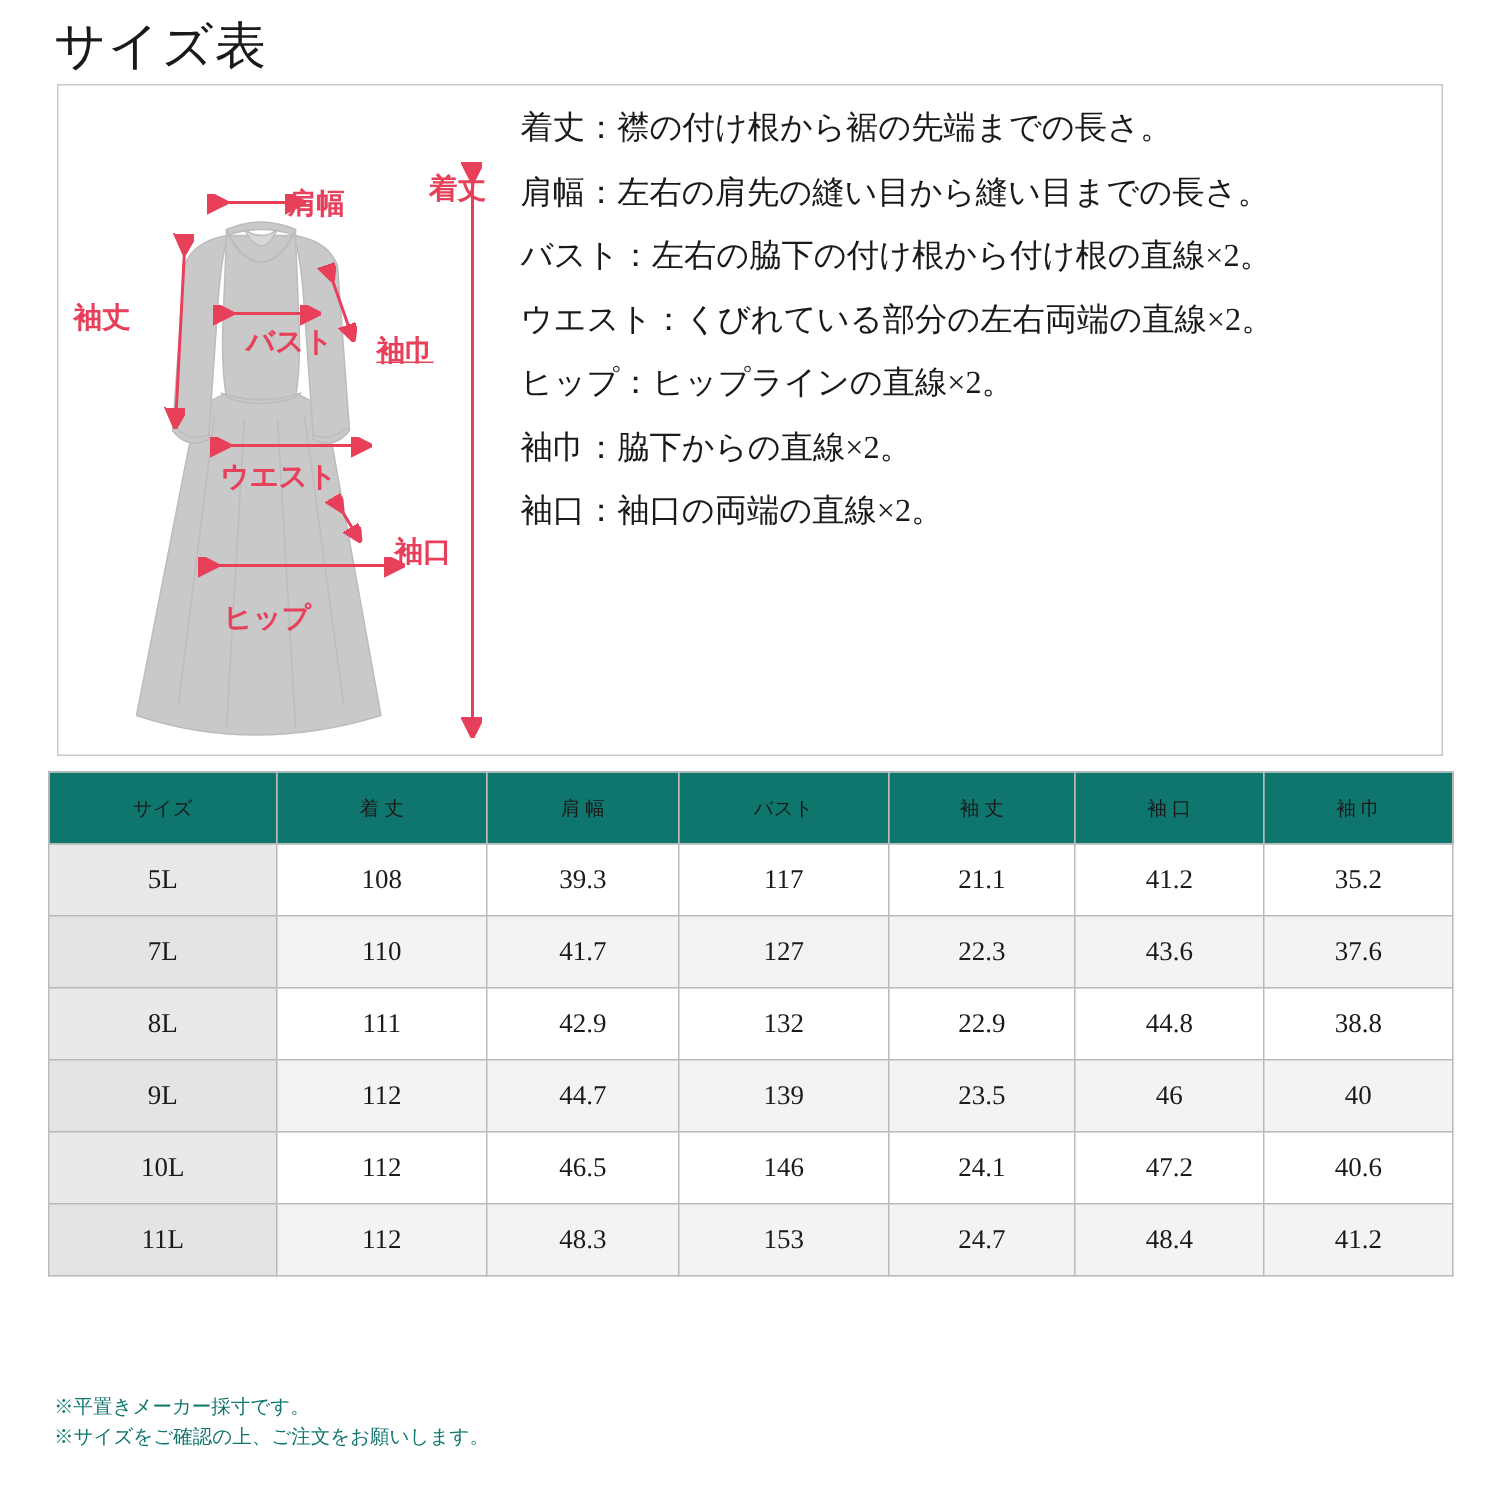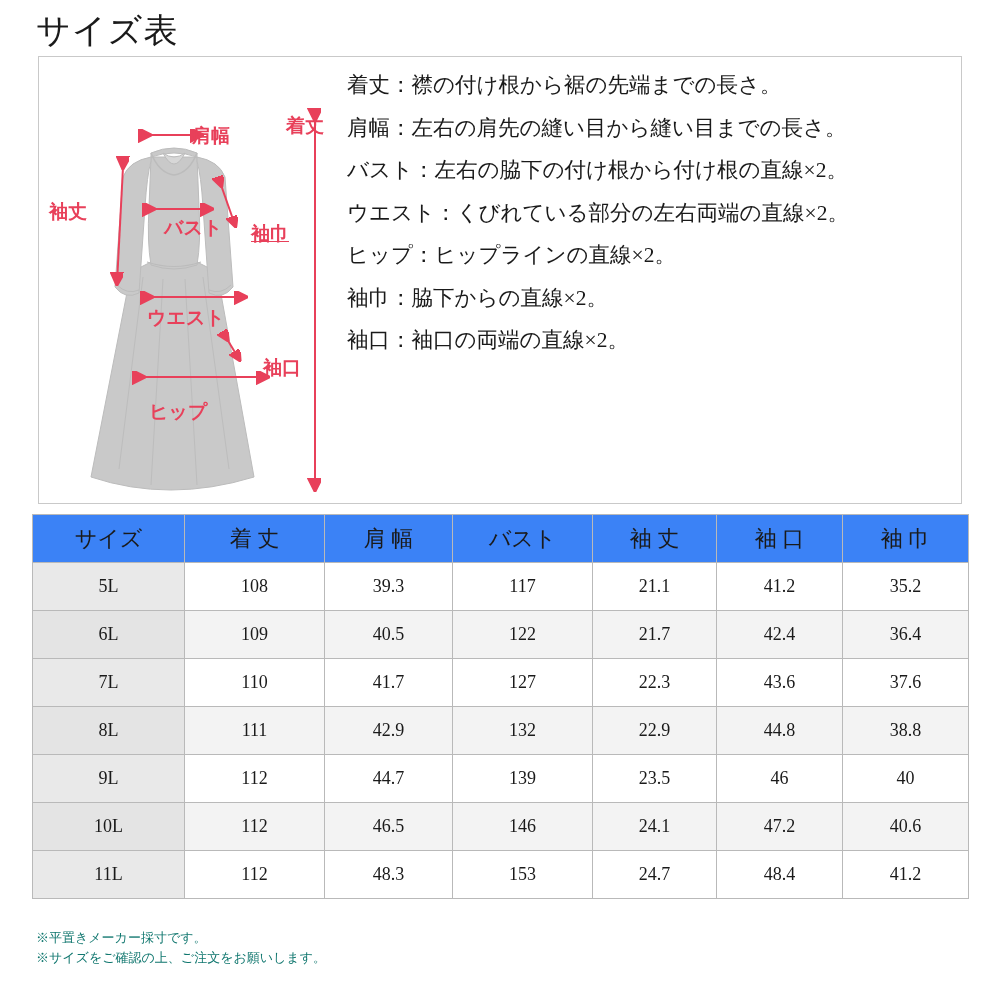--- a/index.html
+++ b/index.html
@@ -93,22 +93,22 @@
     border: 1px solid #b9b9b9;
     height: 47px;
     text-align: center;
     font-size: 18px;
     font-family: "Liberation Serif", serif;
     color: #1a1a1a;
     font-weight: normal;
     padding: 0;
   }
   thead th {
-    background: #3b82f6;
-    font-size: 22px;
+    background: #0f766e;
+    font-size: 13px;
   }
   tbody td {
     background: #ffffff;
   }
   tbody td:first-child {
     background: #e9e9e9;
   }
   tbody tr:nth-child(even) td {
     background: #f3f3f3;
   }
@@ -246,29 +246,20 @@
         <tr>
           <td>5L</td>
           <td>108</td>
           <td>39.3</td>
           <td>117</td>
           <td>21.1</td>
           <td>41.2</td>
           <td>35.2</td>
         </tr>
         <tr>
-          <td>6L</td>
-          <td>109</td>
-          <td>40.5</td>
-          <td>122</td>
-          <td>21.7</td>
-          <td>42.4</td>
-          <td>36.4</td>
-        </tr>
-        <tr>
           <td>7L</td>
           <td>110</td>
           <td>41.7</td>
           <td>127</td>
           <td>22.3</td>
           <td>43.6</td>
           <td>37.6</td>
         </tr>
         <tr>
           <td>8L</td>

